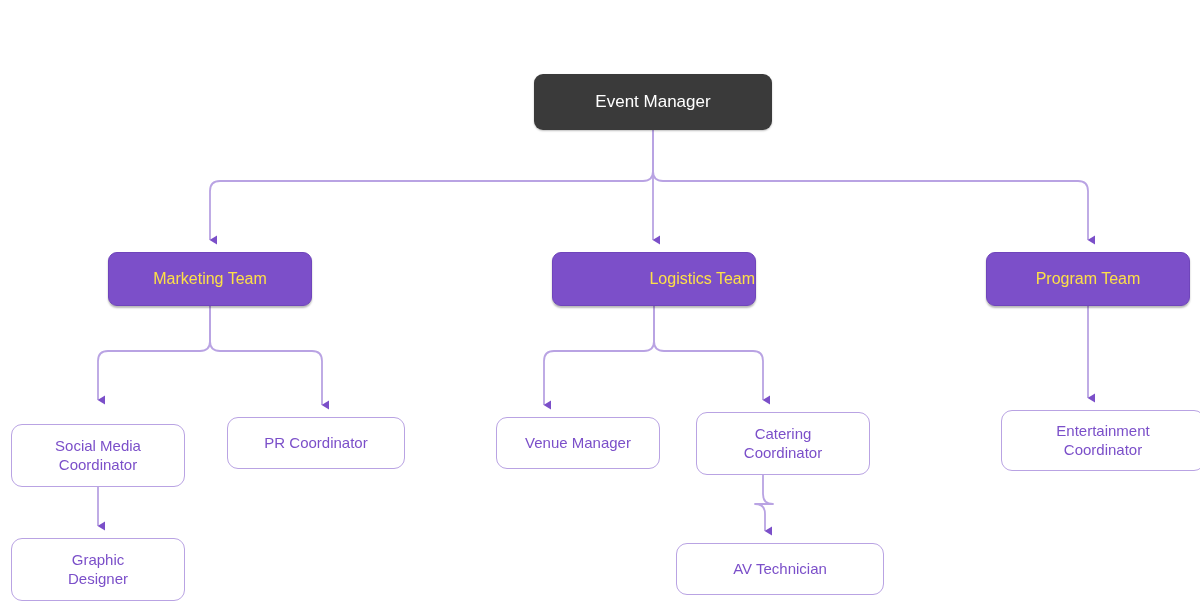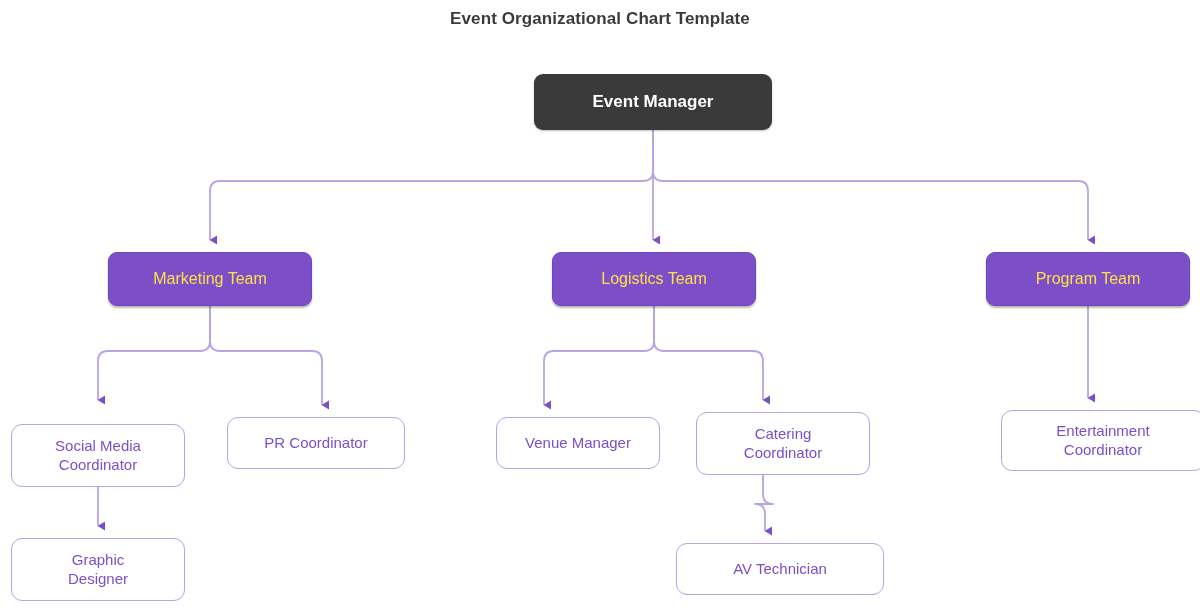--- a/index.html
+++ b/index.html
@@ -48,21 +48,20 @@
     border-radius: 9px;
     line-height: 1.22;
     white-space: pre-line;
   }
   .node-root {
     background: #3a3a3a;
     color: #ffffff;
     font-size: 17px;
     border: none;
     box-shadow: 0 1px 2px rgba(0,0,0,0.25);
-    font-weight: bold;
   }
   .node-team {
     background: #7c4fc9;
     color: #fde047;
     font-size: 16px;
     border: 1px solid #6f45bb;
     box-shadow: 0 2px 2px rgba(0,0,0,0.28);
   }
   .node-leaf {
     background: #ffffff;
@@ -70,21 +69,20 @@
     font-size: 15px;
     border: 1.6px solid #b9a3e3;
     border-radius: 11px;
   }
 </style>
 </head>
 <body>
 
 <div id="chart-root">
 
-  <div class="chart-title">Event Organizational Chart Template</div>
 
   <svg id="connector-layer" viewBox="0 0 1200 611">
     <defs>
       <marker id="arrow" markerWidth="11" markerHeight="11" refX="4.6" refY="8.4" orient="auto" markerUnits="userSpaceOnUse">
         <path d="M0.2,1.4 L9,1.4 L4.6,8.8 Z" fill="#7b4fc9"></path>
       </marker>
     </defs>
     <g id="edges" fill="none" stroke="#b9a3e3" stroke-width="1.8" stroke-linecap="butt" stroke-linejoin="round">
         <path d="M653,130 L653,171 Q653,181 643,181 L220,181 Q210,181 210,191 L210,240" marker-end="url(#arrow)"></path>
         <path d="M653,130 L653,240" marker-end="url(#arrow)"></path>
@@ -95,21 +93,21 @@
         <path d="M654,306 L654,341 Q654,351 664,351 L753,351 Q763,351 763,361 L763,400" marker-end="url(#arrow)"></path>
         <path d="M1088,306 L1088,398" marker-end="url(#arrow)"></path>
         <path d="M98,475 L98,526" marker-end="url(#arrow)"></path>
         <path d="M763,475 L763,494 Q763,504 773,504 L755,504 Q765,504 765,514 L765,531" marker-end="url(#arrow)"></path>
       </g>
   </svg>
 
   <div id="nodes-layer">
       <div class="node node-root" style="left: 534px; top: 74px; width: 238px; height: 56px;"><span>Event Manager</span></div>
       <div class="node node-team" style="left: 108px; top: 252px; width: 204px; height: 54px;"><span>Marketing Team</span></div>
-      <div class="node node-team" style="left: 552px; top: 252px; width: 204px; height: 54px;"><span>Logistics Team</span></div>
+      <div class="node node-team" style="left: 552px; top: 252px; width: 204px; height: 54px; justify-content: flex-end;"><span>Logistics Team</span></div>
       <div class="node node-team" style="left: 986px; top: 252px; width: 204px; height: 54px;"><span>Program Team</span></div>
       <div class="node node-leaf" style="left: 11px; top: 412px; width: 174px; height: 63px; margin-top: 12px;"><span>Social Media
 Coordinator</span></div>
       <div class="node node-leaf" style="left: 227px; top: 417px; width: 178px; height: 52px;"><span>PR Coordinator</span></div>
       <div class="node node-leaf" style="left: 455px; top: 417px; width: 164px; height: 52px; margin-left: 41px;"><span>Venue Manager</span></div>
       <div class="node node-leaf" style="left: 676px; top: 412px; width: 174px; height: 63px; margin-left: 20px;"><span>Catering
 Coordinator</span></div>
       <div class="node node-leaf" style="left: 1001px; top: 410px; width: 204px; height: 61px;"><span>Entertainment
 Coordinator</span></div>
       <div class="node node-leaf" style="left: 11px; top: 538px; width: 174px; height: 63px;"><span>Graphic

